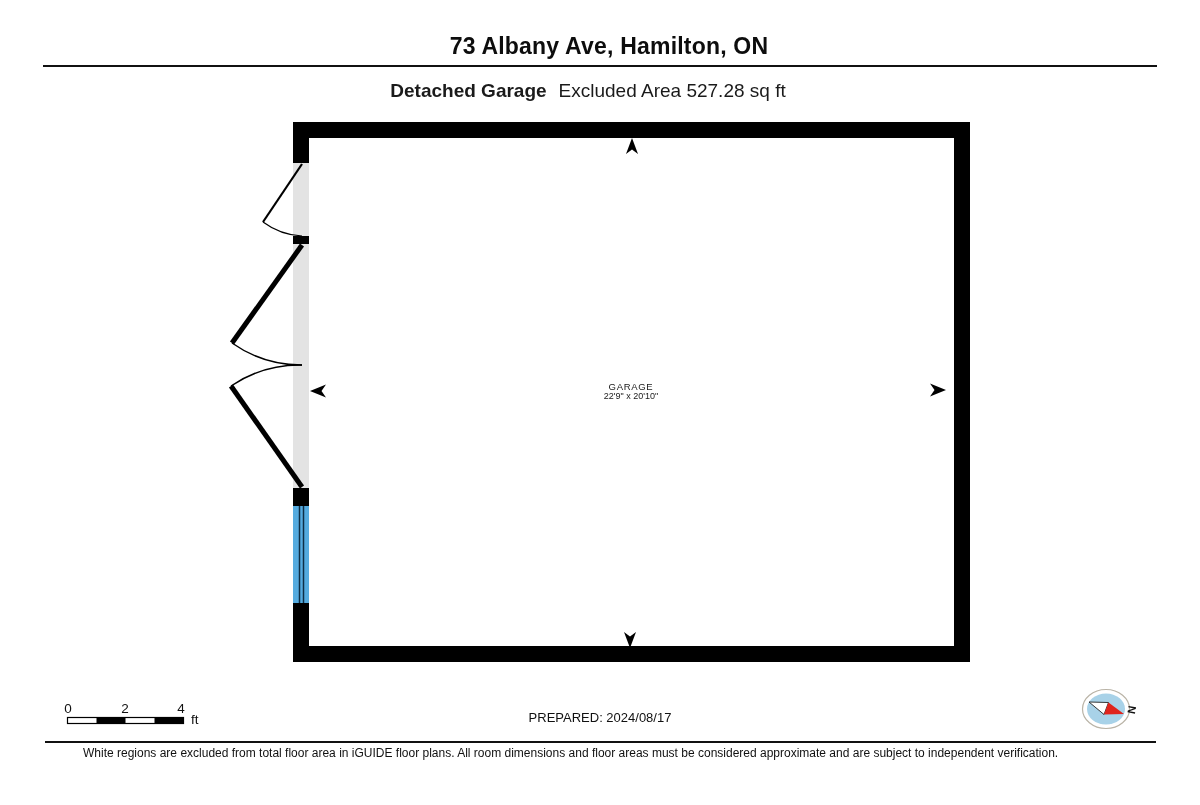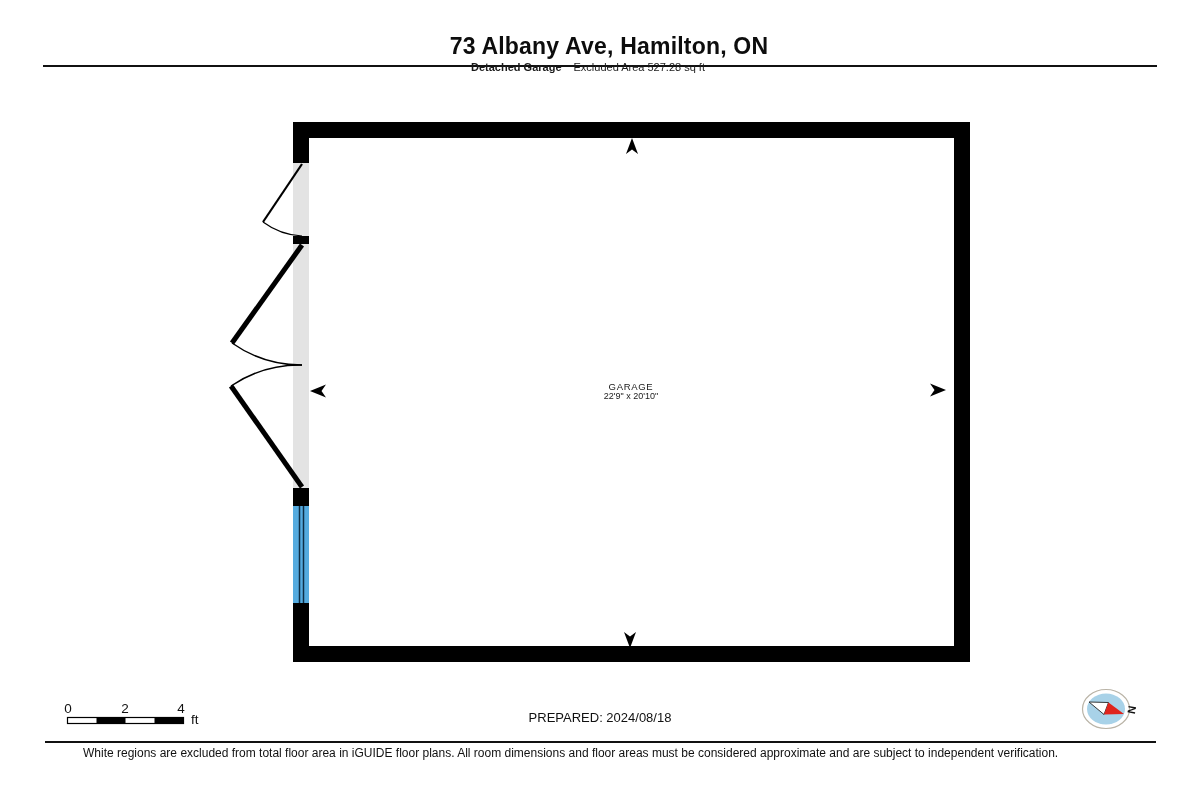--- a/index.html
+++ b/index.html
@@ -22,23 +22,23 @@
     font-weight: bold;
     letter-spacing: 0.2px;
     color: #0d0d0d;
     padding-left: 9px;
   }
   .rule-top {
     top: 65px; left: 43px; width: 1114px; height: 2px;
     background: #111;
   }
   .subtitle {
-    top: 61px; left: 0; width: 1176px;
+    top: 80px; left: 0; width: 1176px;
     text-align: center;
-    font-size: 11px;
+    font-size: 19px;
     color: #1a1a1a;
   }
   .subtitle .bold { font-weight: bold; margin-right: 12px; }
 
   .plan-svg { top: 0; left: 0; }
 
   .scalebar-svg { top: 698px; left: 55px; }
   .prepared {
     top: 710px; left: 0; width: 1200px;
     text-align: center;
@@ -120,21 +120,21 @@
 <svg class="abs scalebar-svg" width="160" height="32" viewBox="0 0 160 32">
   <text x="13" y="15" font-size="13.5" text-anchor="middle" fill="#111">0</text>
   <text x="70" y="15" font-size="13.5" text-anchor="middle" fill="#111">2</text>
   <text x="126" y="15" font-size="13.5" text-anchor="middle" fill="#111">4</text>
   <rect x="12.5" y="19.5" width="116" height="6" fill="#ffffff" stroke="#000" stroke-width="1.2"></rect>
   <rect x="41.5" y="19.5" width="29" height="6" fill="#000"></rect>
   <rect x="99.5" y="19.5" width="29" height="6" fill="#000"></rect>
   <text x="136" y="26" font-size="13.5" fill="#111">ft</text>
 </svg>
 
-<div class="abs prepared">PREPARED: 2024/08/18</div>
+<div class="abs prepared">PREPARED: 2024/08/17</div>
 
 <svg class="abs compass-svg" width="70" height="55" viewBox="1075 683 70 55">
   <ellipse cx="1106" cy="709" rx="23.5" ry="19.5" fill="#ffffff" stroke="#b9b3a6" stroke-width="1.2"></ellipse>
   <ellipse cx="1106" cy="709" rx="19" ry="15.5" fill="#a8d2e8"></ellipse>
   <polygon points="1089,702 1108.5,702.5 1104,714.5" fill="#ffffff" stroke="#222" stroke-width="0.9"></polygon>
   <polygon points="1124,714 1108.5,702.5 1104,714.5" fill="#e0241c"></polygon>
   <text x="1129" y="715" font-size="11" font-weight="bold" fill="#111" transform="rotate(100 1133 710)">N</text>
 </svg>
 
 <div class="abs rule-bottom"></div>

